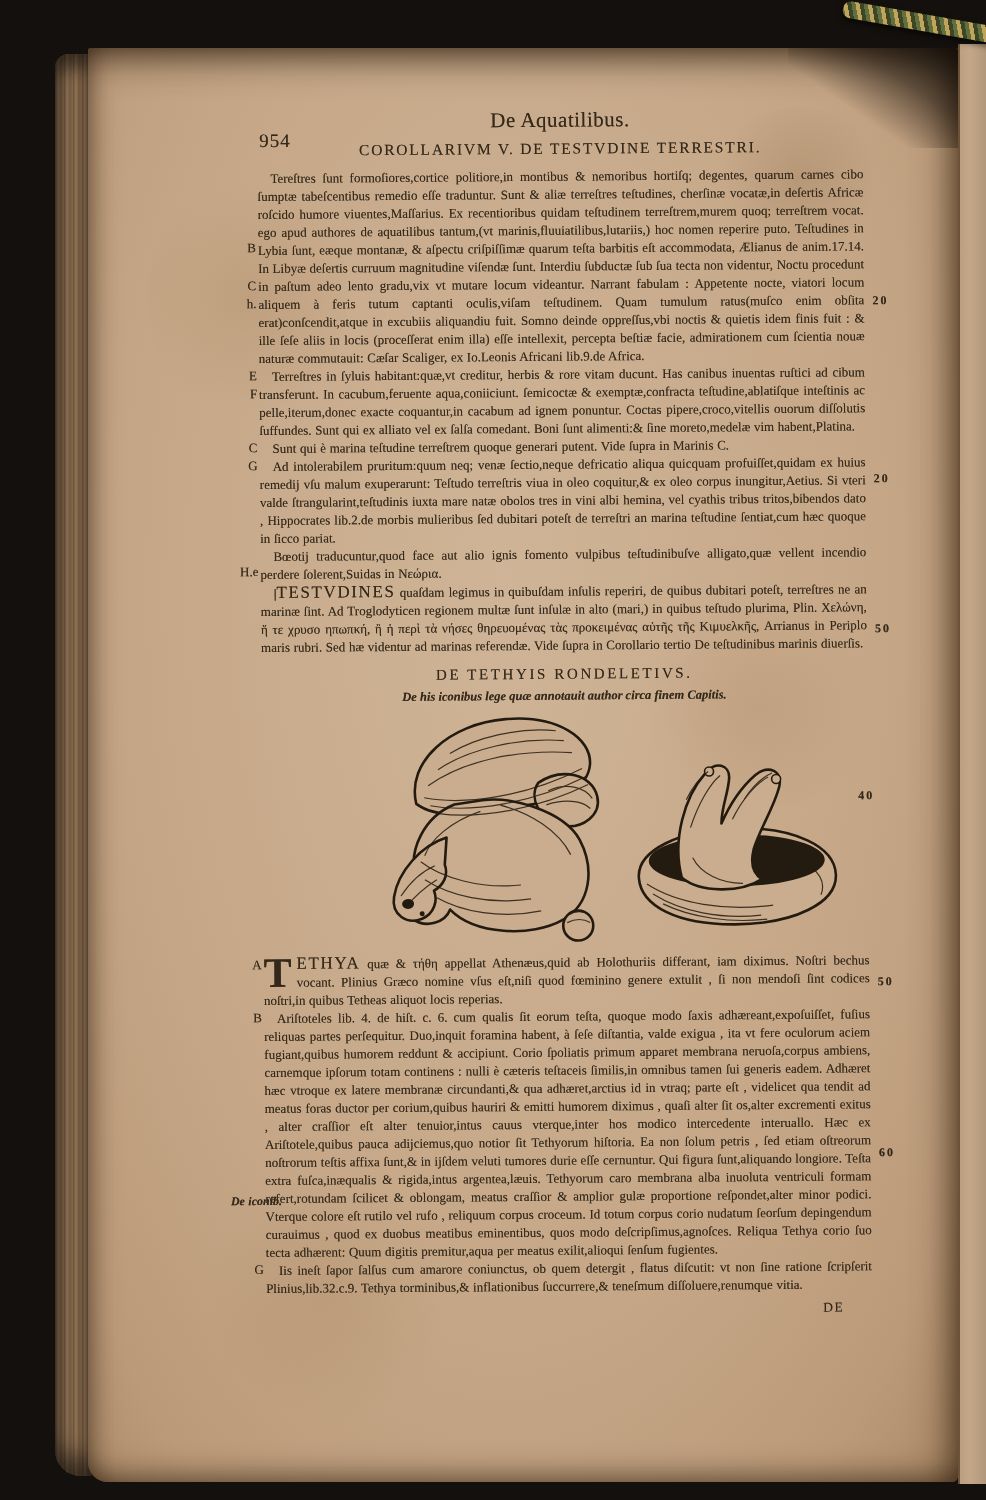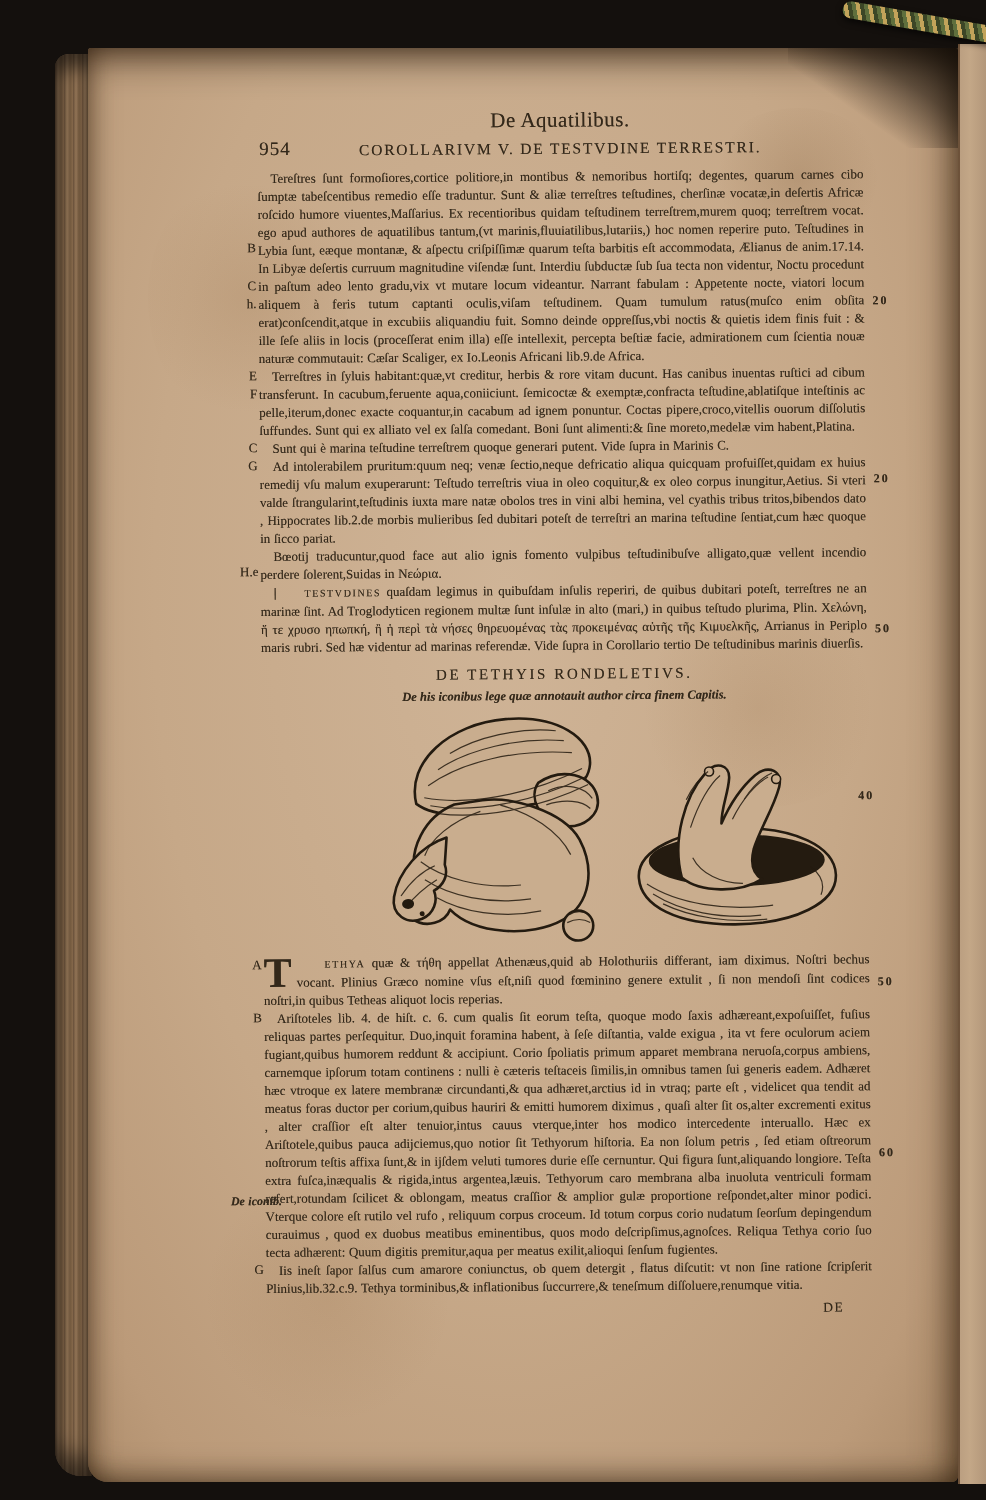--- a/index.html
+++ b/index.html
@@ -45,34 +45,34 @@
   }
   .stain{position:absolute;border-radius:50%;pointer-events:none;}
   .stain.s1{left:60px;top:120px;width:200px;height:260px;background:radial-gradient(circle,rgba(150,110,70,.18),transparent 70%);}
   .stain.s2{left:540px;top:560px;width:260px;height:200px;background:radial-gradient(circle,rgba(140,100,60,.14),transparent 70%);}
   .stain.s3{left:120px;top:1120px;width:240px;height:260px;background:radial-gradient(circle,rgba(145,105,65,.15),transparent 70%);}
   .stain.s4{left:620px;top:60px;width:180px;height:140px;background:radial-gradient(circle,rgba(120,85,50,.2),transparent 70%);}
 
   
   #sheet-content{position:absolute;inset:0;transform:rotate(-0.45deg);color:#33281a;}
   .ink{text-shadow:0 0 .6px rgba(51,40,26,.55);}
-  .page-num{position:absolute;left:176px;top:88px;font-size:19px;letter-spacing:1px;}
+  .page-num{position:absolute;left:176px;top:80px;font-size:19px;letter-spacing:1px;}
   .run-head{position:absolute;left:174px;top:60px;width:606px;text-align:center;font-size:21px;letter-spacing:.5px;}
   .chap-head{position:absolute;left:160px;top:92px;width:634px;text-align:center;font-size:15.5px;letter-spacing:1.8px;white-space:nowrap;}
 
   #text-col{position:absolute;left:174px;top:120px;width:606px;}
   .para{
     position:relative;margin:0;font-size:13px;line-height:18px;
     text-align:justify;text-indent:13px;word-spacing:.4px;
   }
   .para.no-indent{text-indent:0;}
   .mL{position:absolute;left:-28px;width:26px;text-align:right;font-size:13px;text-indent:0;line-height:16px;}
   .mN{position:absolute;right:-42px;width:34px;text-align:left;font-size:12px;font-weight:bold;text-indent:0;letter-spacing:2px;}
   .mNote{position:absolute;left:-84px;width:60px;font-size:12px;font-style:italic;font-weight:bold;text-align:center;text-indent:0;line-height:14px;margin-left:45px;}
-  .leadcaps{font-size:10px;letter-spacing:1.6px;padding-left:28px;}
+  .leadcaps{font-size:17px;letter-spacing:1.6px;}
   .pilcrow{font-weight:bold;}
   .dropcap{
     float:left;font-size:42px;line-height:33px;padding:2px 5px 0 0;
     font-weight:bold;
   }
   .sec-head{margin:8px 0 0 0;font-size:15px;font-weight:normal;letter-spacing:2.6px;text-align:center;line-height:22px;}
   .sec-sub{margin:2px 0 0 0;font-size:12.5px;font-style:italic;font-weight:bold;text-align:center;line-height:18px;text-indent:0;}
   .woodcut{position:relative;margin:4px 18px 6px auto;width:470px;height:238px;}
   .woodcut svg{display:block;}
   .catchword{margin:6px 0 0 0;text-align:right;padding-right:28px;font-size:13.5px;letter-spacing:1.5px;text-indent:0;}

